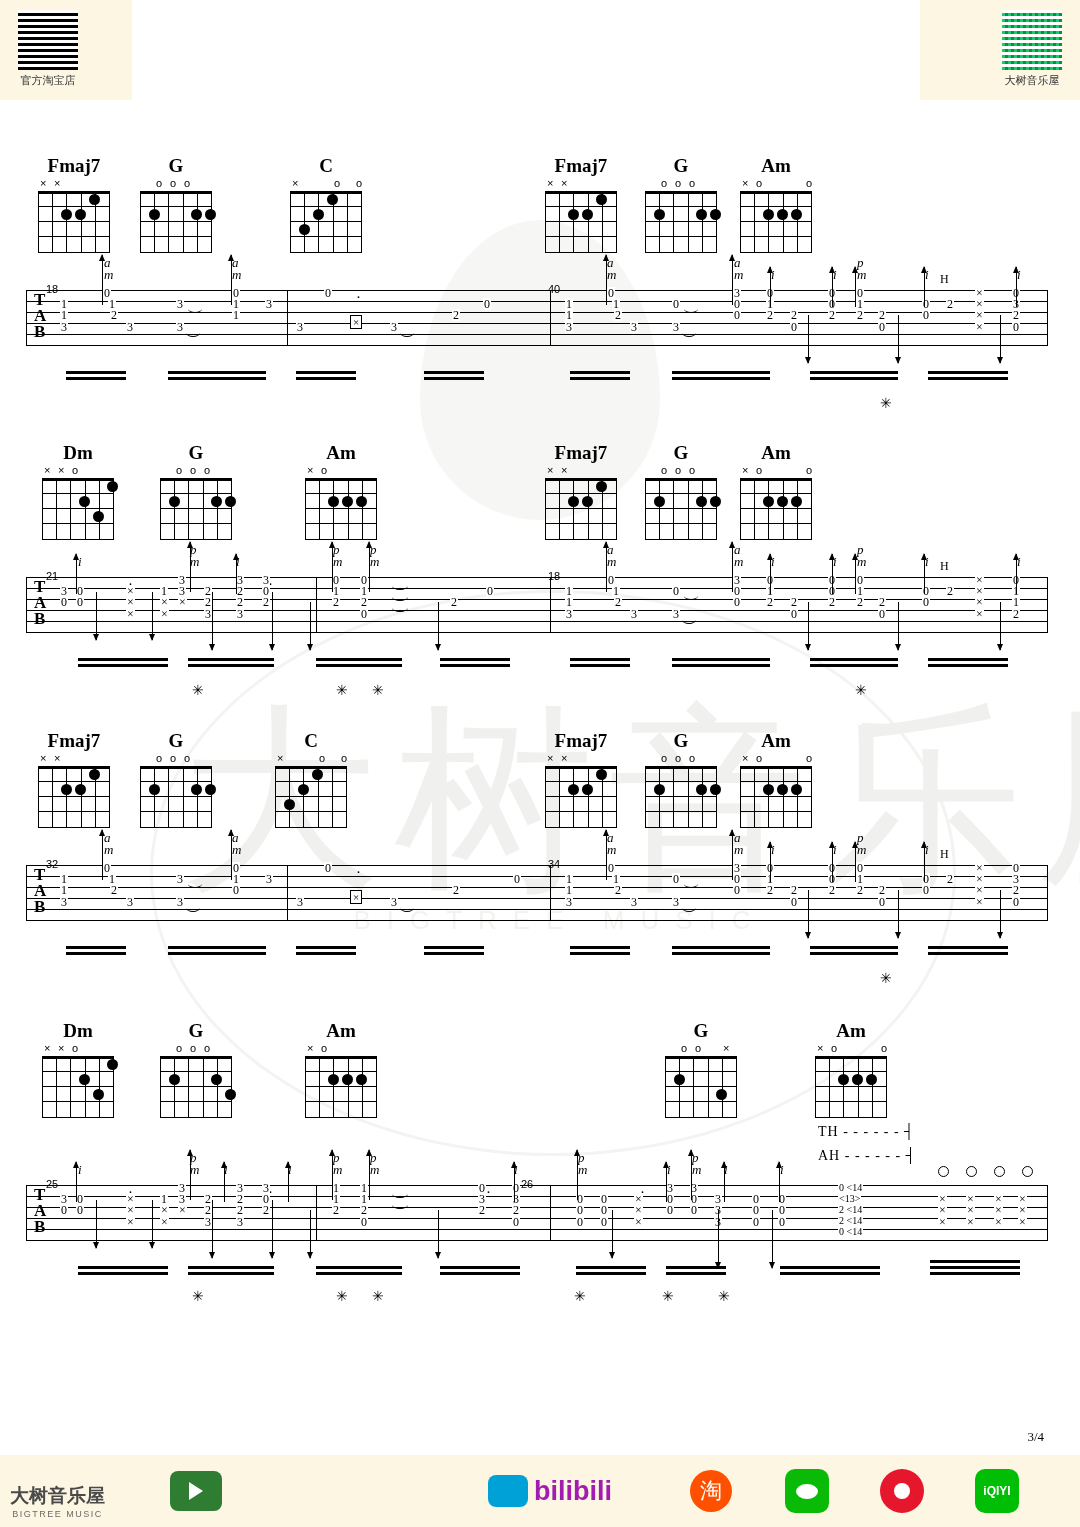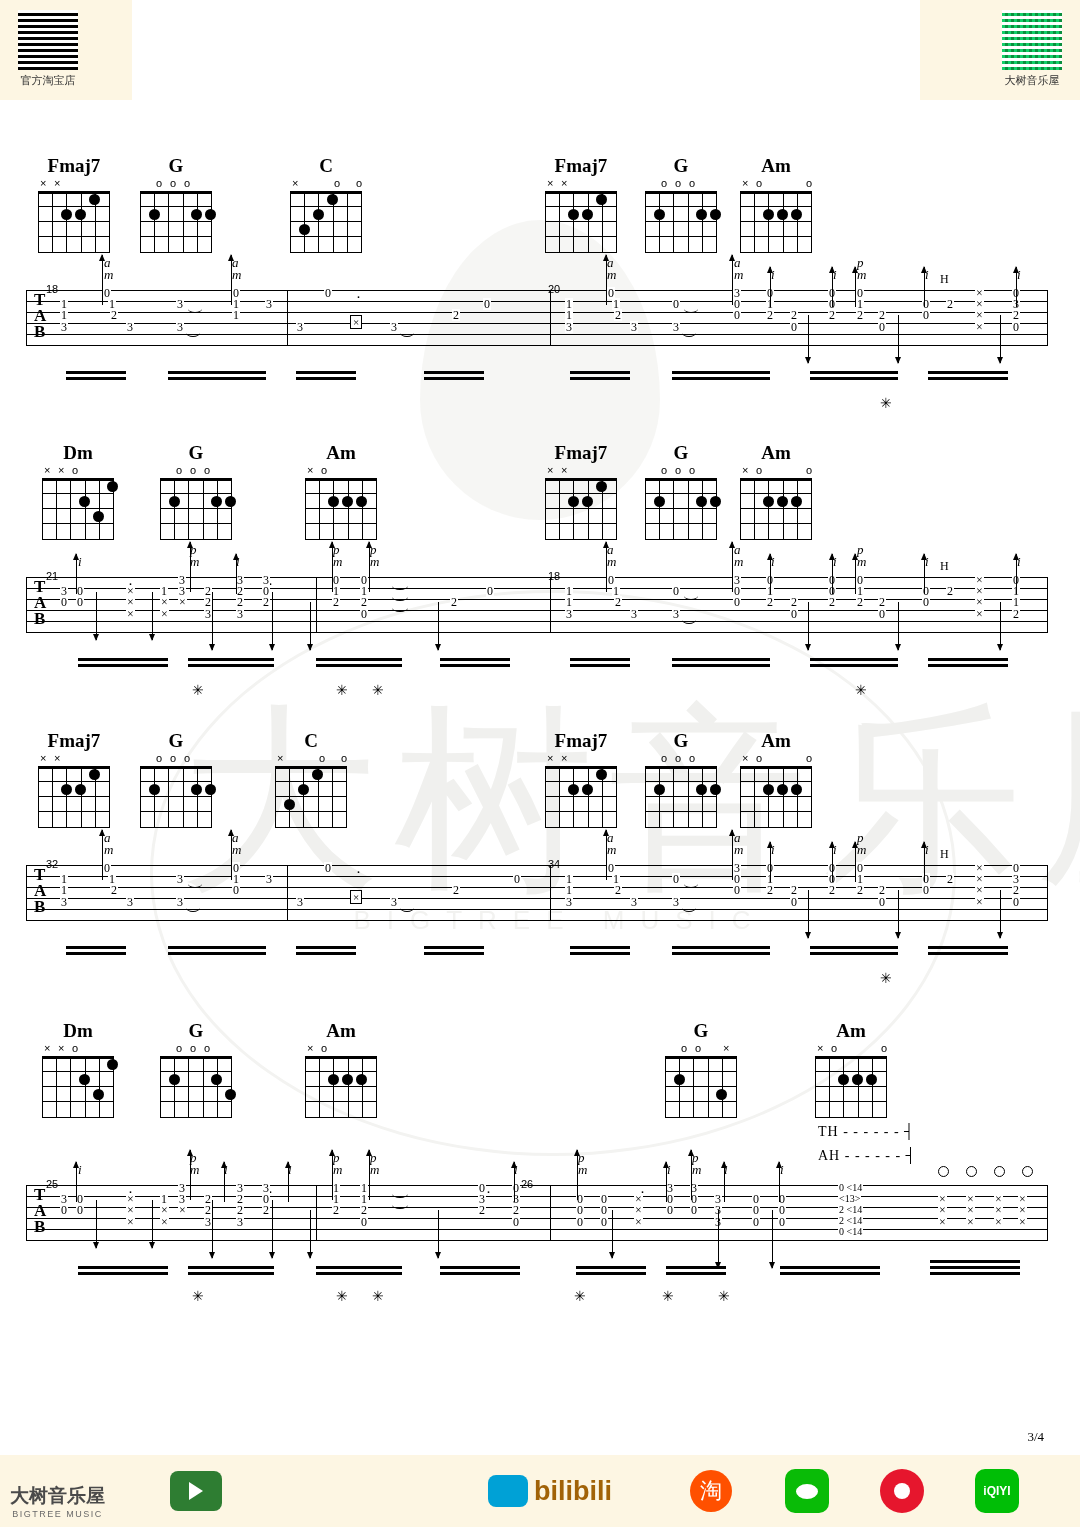--- a/index.html
+++ b/index.html
@@ -301,21 +301,21 @@
       <div class="tline" style="left:0;top:55px;width:1022px;"></div>
       <div class="vline" style="left:0;top:0;height:55px;"></div>
       <div class="vline" style="left:261px;top:0;height:55px;"></div>
       <div class="vline" style="left:524px;top:0;height:55px;"></div>
       <div class="vline" style="left:1021px;top:0;height:55px;"></div>
       <div class="tabword" style="left:8px;top:3px;">T</div>
       <div class="tabword" style="left:8px;top:19px;">A</div>
       <div class="tabword" style="left:8px;top:35px;">B</div>
     </div>
     <div class="measnum" style="left:46px;top:128px;">18</div>
-    <div class="measnum" style="left:548px;top:128px;">20</div>
+    <div class="measnum" style="left:548px;top:128px;">40</div>
 
     <div class="pima" style="left:104px;top:100px;">a</div>
     <div class="pima" style="left:104px;top:112px;">m</div>
     <div class="pima" style="left:232px;top:100px;">a</div>
     <div class="pima" style="left:232px;top:112px;">m</div>
     <div class="pima" style="left:607px;top:100px;">a</div>
     <div class="pima" style="left:607px;top:112px;">m</div>
     <div class="pima" style="left:734px;top:100px;">a</div>
     <div class="pima" style="left:734px;top:112px;">m</div>
     <div class="pima" style="left:771px;top:112px;">i</div>
@@ -1326,21 +1326,21 @@
 
   <div class="flogo" style="left:170px;">
     <div class="pill" style="width:52px;height:40px;background:#2e7d32;">
       <div style="width:0;height:0;border-left:14px solid #fff;border-top:9px solid transparent;border-bottom:9px solid transparent;"></div>
     </div>
   </div>
 
 
   <div class="flogo" style="left:488px;">
     <div class="pill" style="width:40px;height:32px;background:#00a1d6;margin-right:6px;"></div>
-    <span style="font-family:'Liberation Sans',sans-serif;font-size:27px;font-weight:bold;color:#a16207;">bilibili</span>
+    <span style="font-family:'Liberation Sans',sans-serif;font-size:27px;font-weight:bold;color:#a21caf;">bilibili</span>
   </div>
 
   <div class="flogo" style="left:690px;">
     <div class="pill" style="width:42px;height:42px;border-radius:50%;background:#ff5000;color:#fff;font-size:22px;font-family:'Liberation Sans',sans-serif;">
       <span>淘</span>
     </div>
   </div>
 
   <div class="flogo" style="left:785px;">
     <div class="pill" style="width:44px;height:44px;border-radius:10px;background:#09bb07;position:relative;">

